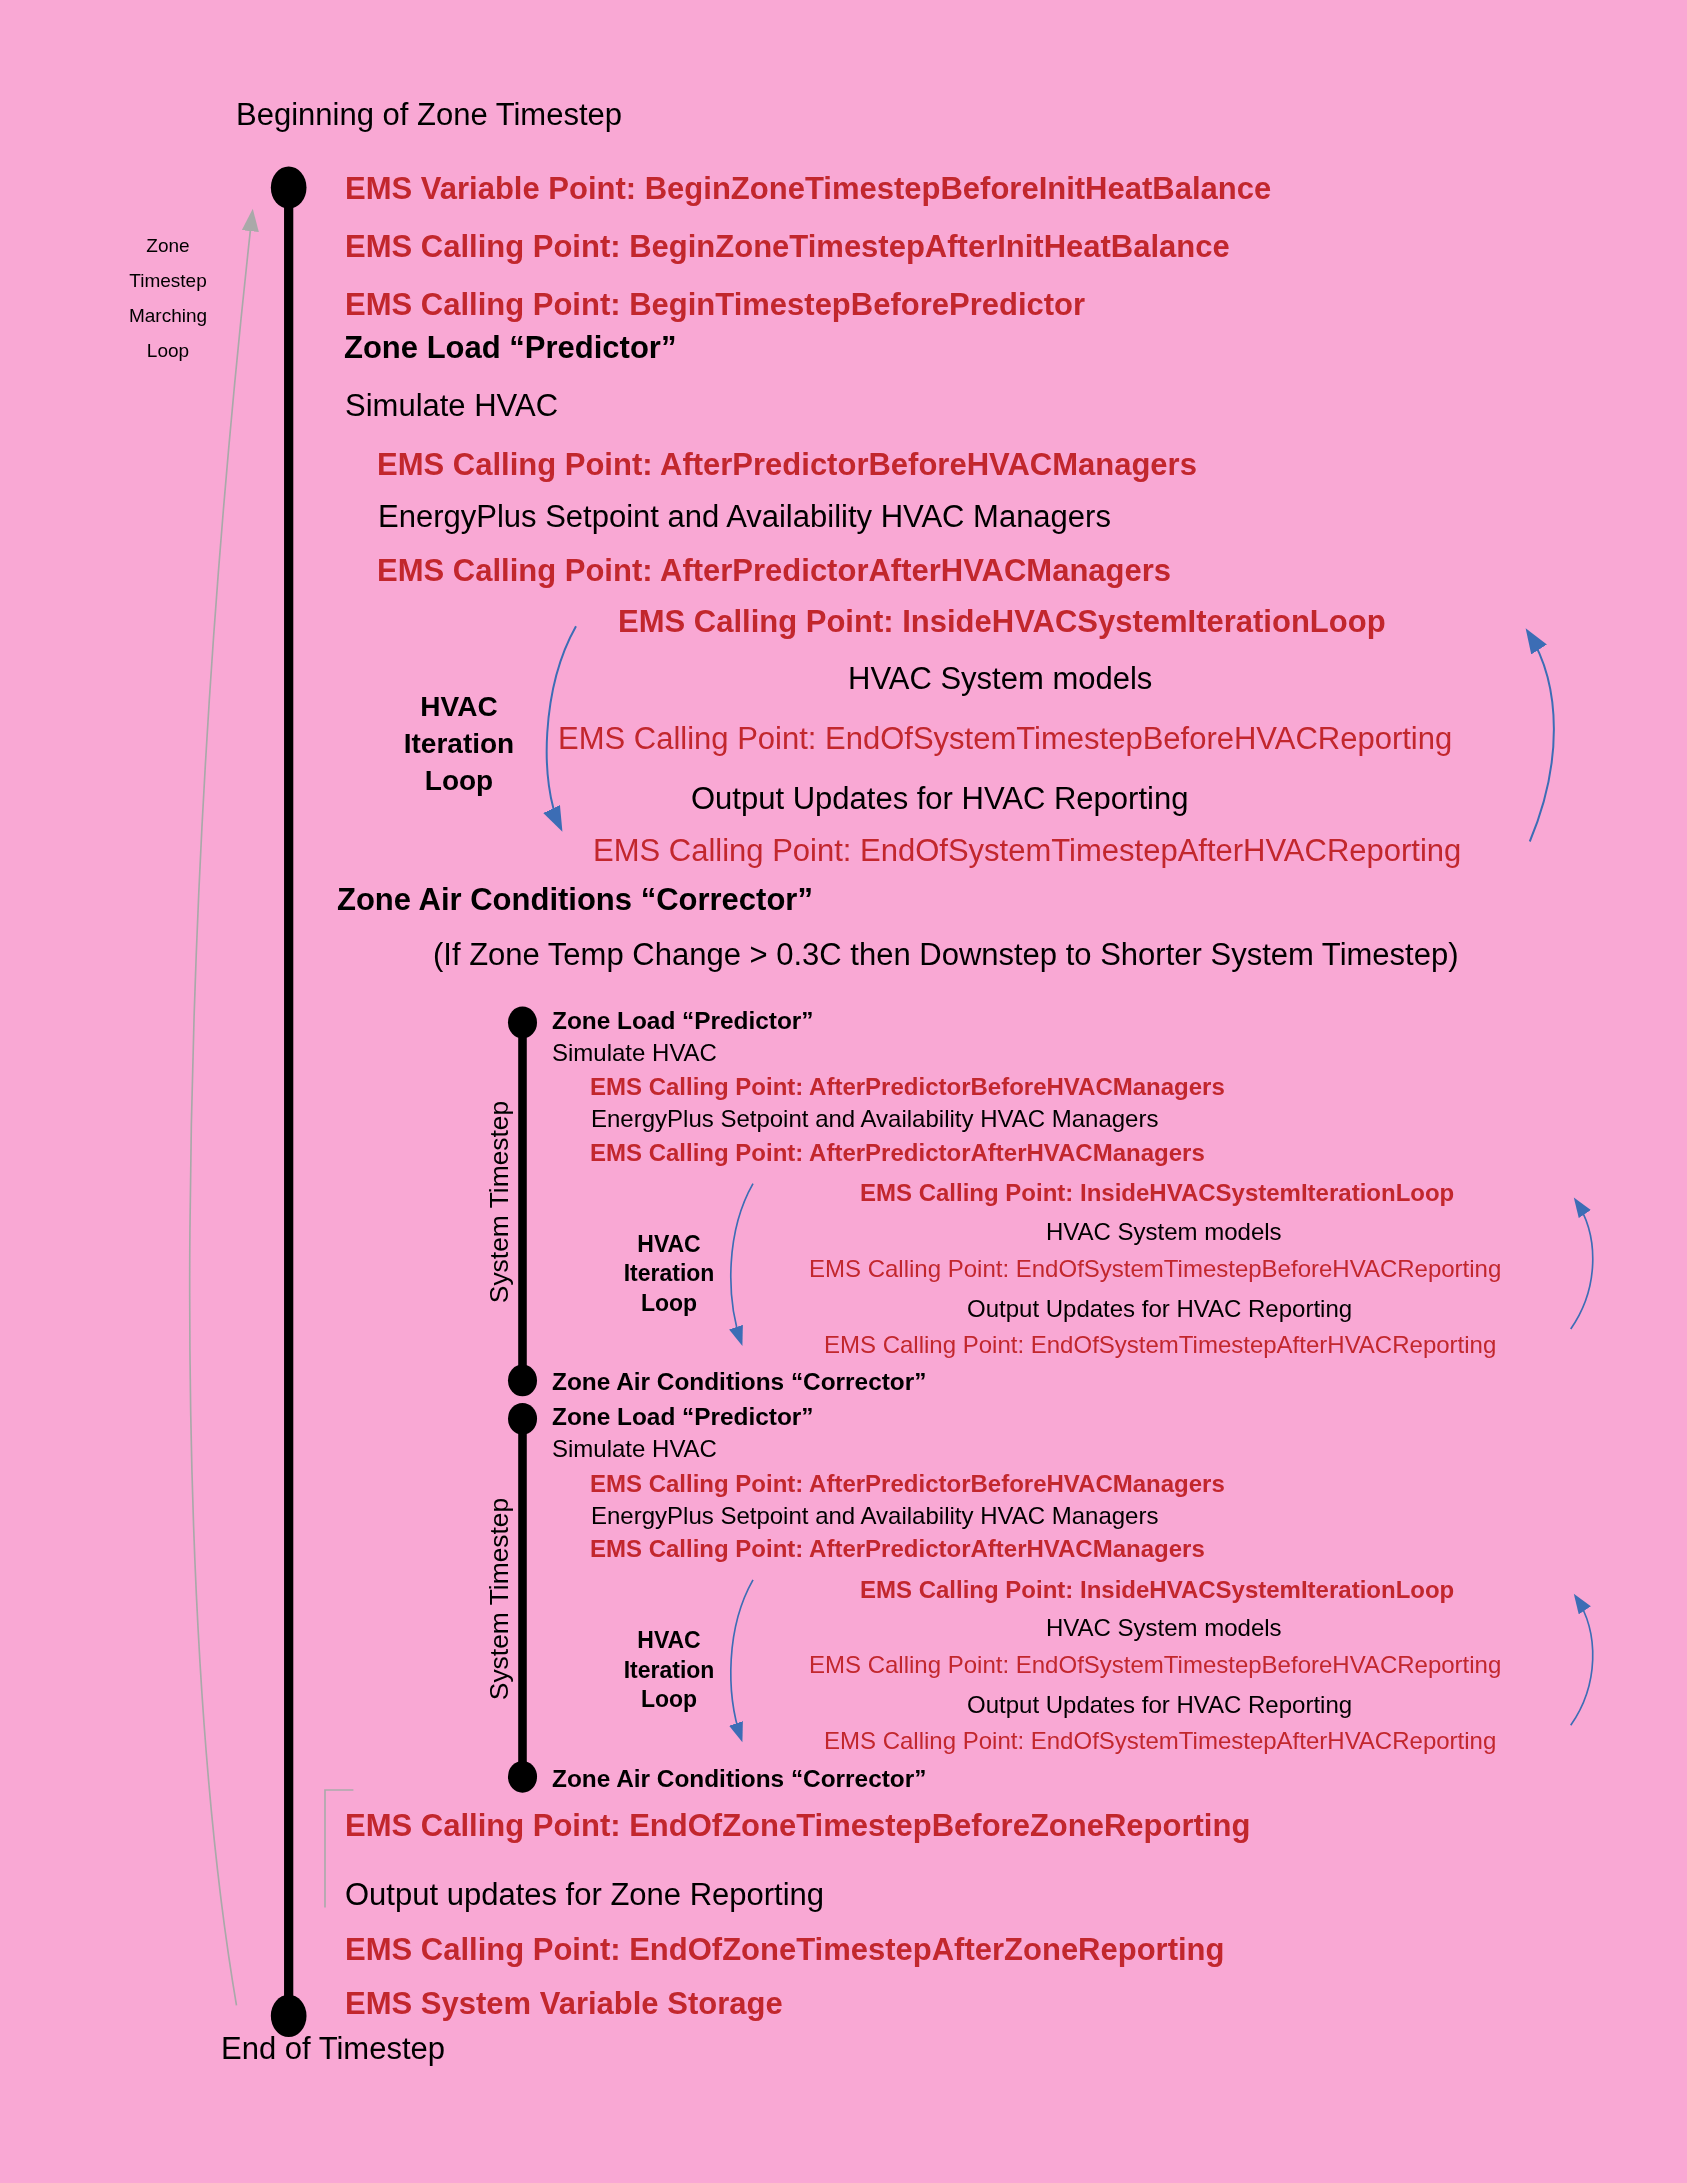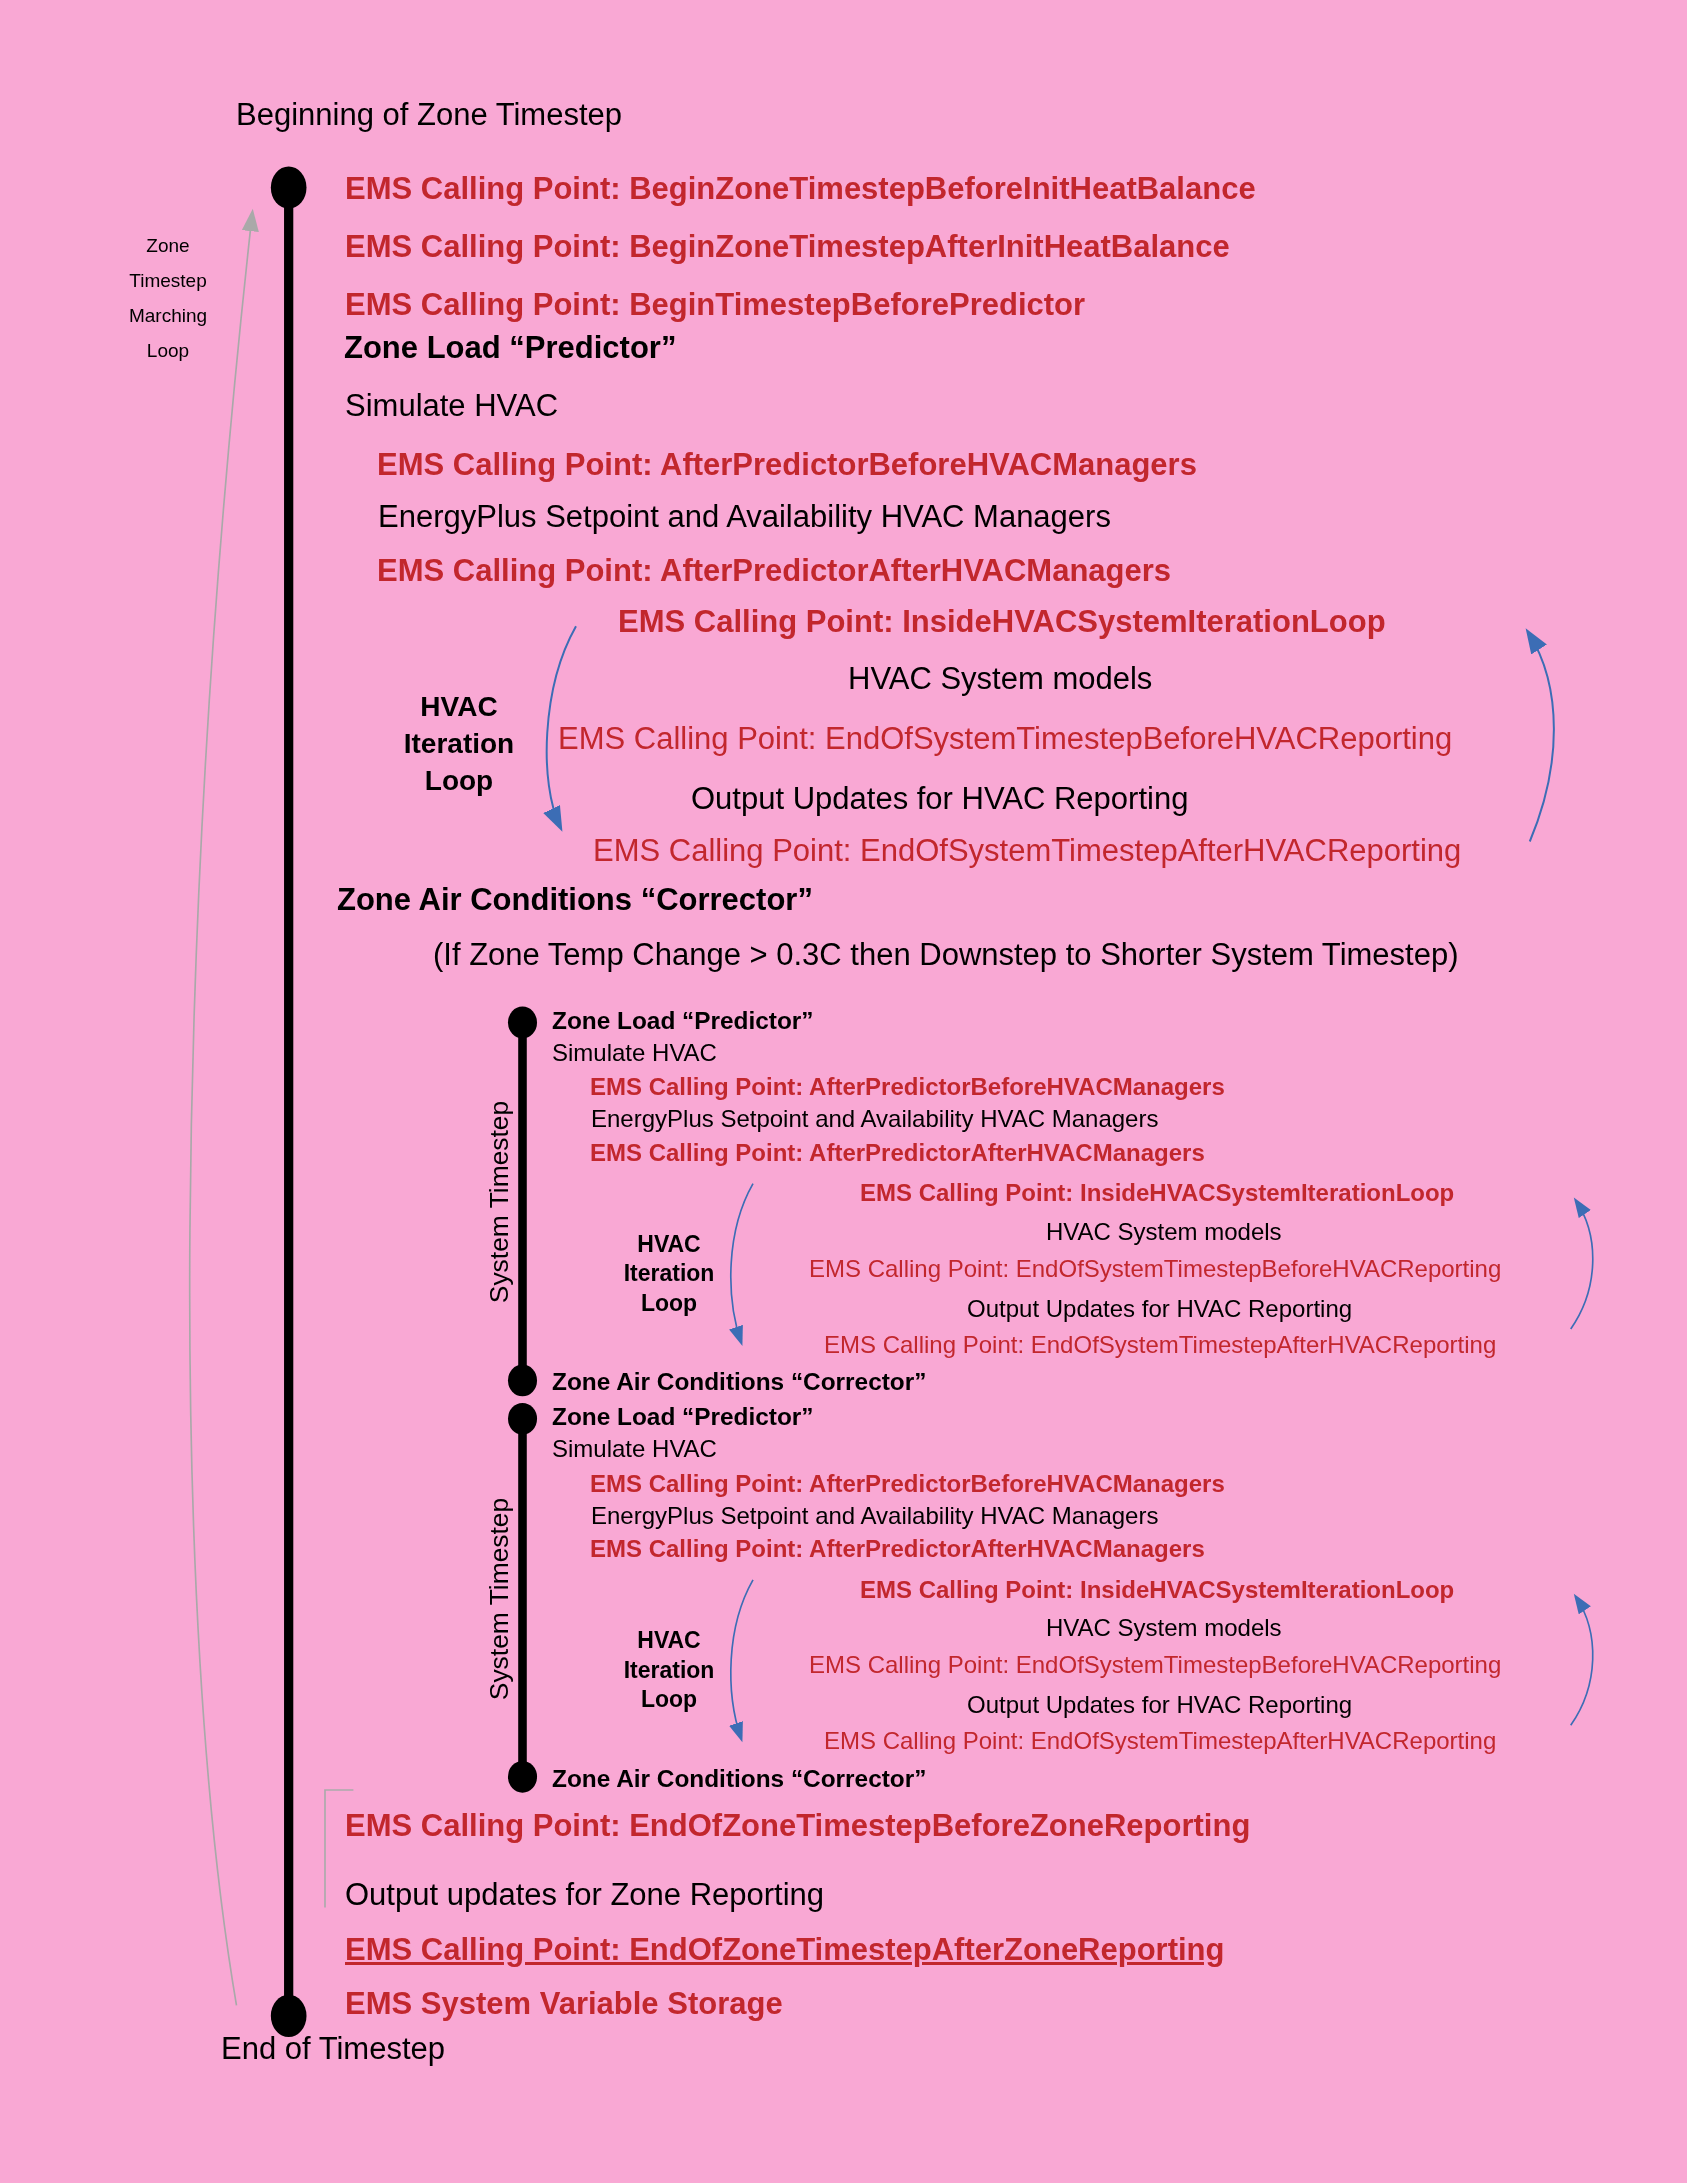--- a/index.html
+++ b/index.html
@@ -73,38 +73,38 @@
       <div class="abs march" style="left: 168px; top: 271px;">Timestep</div>
       <div class="abs march" style="left: 168px; top: 306px;">Marching</div>
       <div class="abs march" style="left: 168px; top: 341px;">Loop</div>
     </div>
   <div id="hvac-main-label">
       <div class="abs hvacL" style="left: 459px; top: 692px;">HVAC</div>
       <div class="abs hvacL" style="left: 459px; top: 729px;">Iteration</div>
       <div class="abs hvacL" style="left: 459px; top: 766px;">Loop</div>
     </div>
   <div id="main-items">
-      <div class="abs t-rb" style="left: 345px; top: 173px;">EMS Calling Point: BeginZoneTimestepBeforeInitHeatBalance</div>
+      <div class="abs t-rb" style="left: 345px; top: 173px;">EMS Variable Point: BeginZoneTimestepBeforeInitHeatBalance</div>
       <div class="abs t-rb" style="left: 345px; top: 231px;">EMS Calling Point: BeginZoneTimestepAfterInitHeatBalance</div>
       <div class="abs t-rb" style="left: 345px; top: 289px;">EMS Calling Point: BeginTimestepBeforePredictor</div>
       <div class="abs t-bb" style="left: 344px; top: 332px;">Zone Load “Predictor”</div>
       <div class="abs t-bk" style="left: 345px; top: 390px;">Simulate HVAC</div>
       <div class="abs t-rb" style="left: 377px; top: 449px;">EMS Calling Point: AfterPredictorBeforeHVACManagers</div>
       <div class="abs t-bk" style="left: 378px; top: 501px;">EnergyPlus Setpoint and Availability HVAC Managers</div>
       <div class="abs t-rb" style="left: 377px; top: 555px;">EMS Calling Point: AfterPredictorAfterHVACManagers</div>
       <div class="abs t-rb" style="left: 618px; top: 606px;">EMS Calling Point: InsideHVACSystemIterationLoop</div>
       <div class="abs t-bk" style="left: 848px; top: 663px;">HVAC System models</div>
       <div class="abs t-rr" style="left: 558px; top: 723px;">EMS Calling Point: EndOfSystemTimestepBeforeHVACReporting</div>
       <div class="abs t-bk" style="left: 691px; top: 783px;">Output Updates for HVAC Reporting</div>
       <div class="abs t-rr" style="left: 593px; top: 835px;">EMS Calling Point: EndOfSystemTimestepAfterHVACReporting</div>
       <div class="abs t-bb" style="left: 337px; top: 884px;">Zone Air Conditions “Corrector”</div>
       <div class="abs t-bk" style="left: 433px; top: 939px;">(If Zone Temp Change &gt; 0.3C then Downstep to Shorter System Timestep)</div>
       <div class="abs t-rb" style="left: 345px; top: 1810px;">EMS Calling Point: EndOfZoneTimestepBeforeZoneReporting</div>
       <div class="abs t-bk" style="left: 345px; top: 1879px;">Output updates for Zone Reporting</div>
-      <div class="abs t-rb" style="left: 345px; top: 1934px; text-decoration: underline;">EMS Calling Point: EndOfZoneTimestepAfterZoneReporting</div>
+      <div class="abs t-rb" style="left: 345px; top: 1934px;">EMS Calling Point: EndOfZoneTimestepAfterZoneReporting</div>
       <div class="abs t-rb" style="left: 345px; top: 1988px;">EMS System Variable Storage</div>
     </div>
   <div id="block-items">
       <div class="abs s-bb" style="left: 552px; top: 1008px;">Zone Load “Predictor”</div>
       <div class="abs s-bk" style="left: 552px; top: 1041px;">Simulate HVAC</div>
       <div class="abs s-rb" style="left: 590px; top: 1075px;">EMS Calling Point: AfterPredictorBeforeHVACManagers</div>
       <div class="abs s-bk" style="left: 591px; top: 1107px;">EnergyPlus Setpoint and Availability HVAC Managers</div>
       <div class="abs s-rb" style="left: 590px; top: 1141px;">EMS Calling Point: AfterPredictorAfterHVACManagers</div>
       <div class="abs s-rb" style="left: 860px; top: 1181px;">EMS Calling Point: InsideHVACSystemIterationLoop</div>
       <div class="abs s-bk" style="left: 1046px; top: 1220px;">HVAC System models</div>

